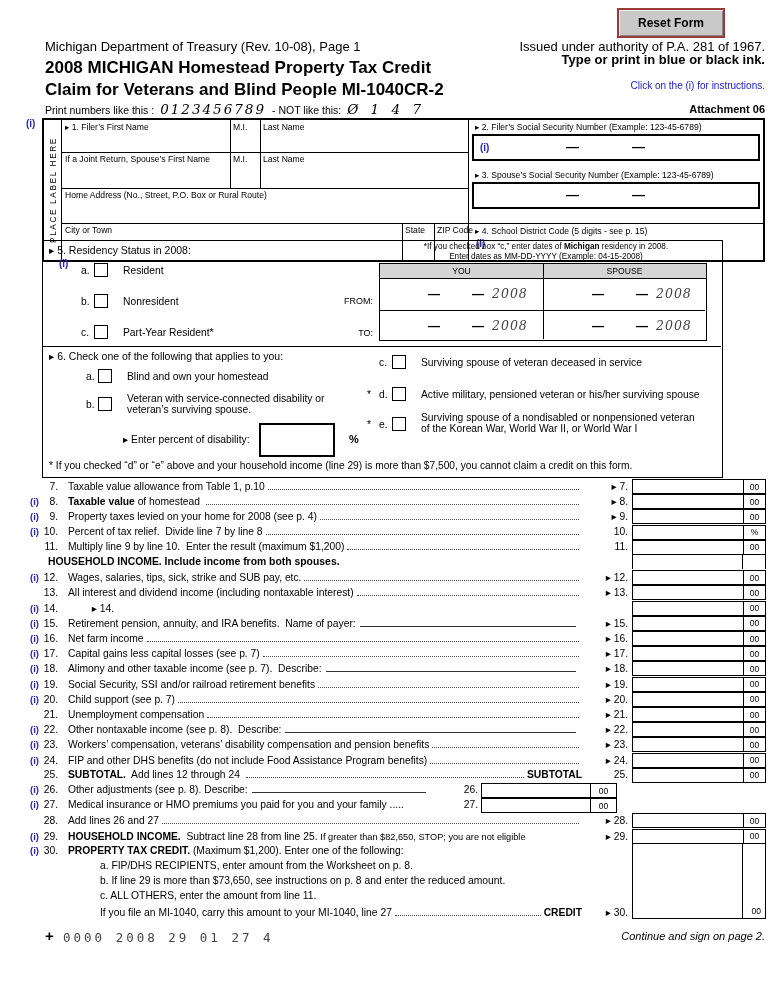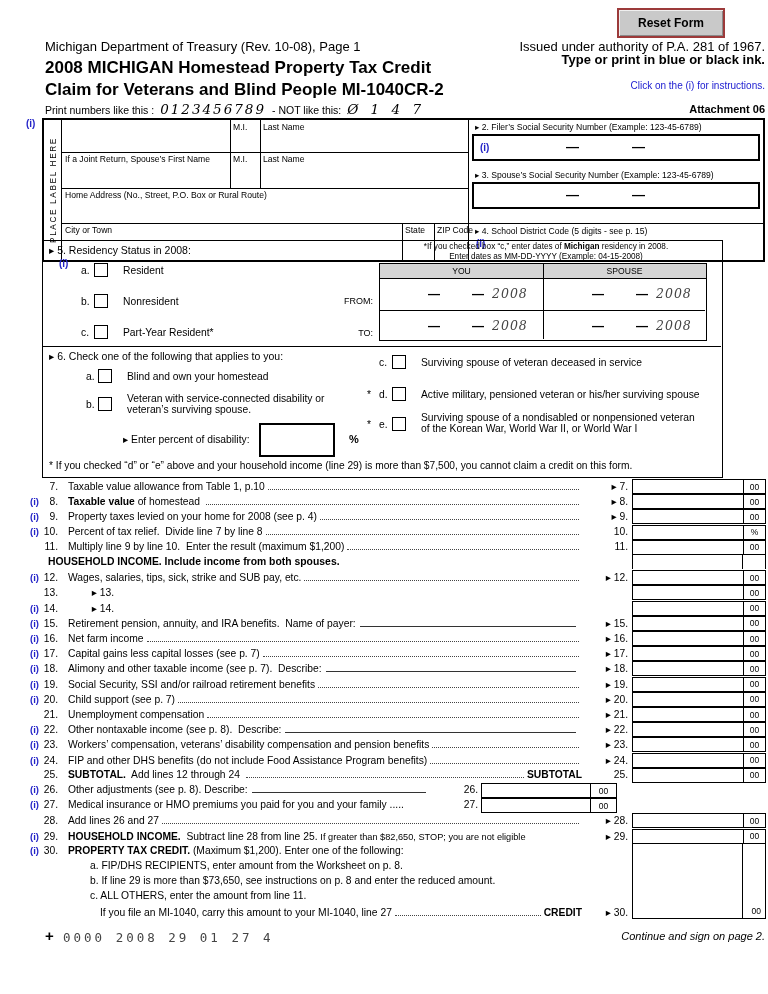--- a/index.html
+++ b/index.html
@@ -49,21 +49,21 @@
   .info{width:12px;flex:none;font-size:9.5px;color:#2424C8;font-weight:bold;cursor:pointer;}
   .lnum{width:16px;flex:none;text-align:right;margin-right:10px;}
   .twrap{flex:1;display:flex;align-items:baseline;overflow:hidden;white-space:pre;}
   .twrap .bb{font-weight:bold;flex:none;}
   .twrap .tt{flex:none;}
   .twrap .smt{font-size:9.2px;flex:none;}
   .leader{flex:1;min-width:6px;border-bottom:1.4px dotted #444;height:8px;align-self:flex-end;margin:0 3px 2px 3px;}
   .blankl{flex:1;min-width:6px;border-bottom:1px solid #333;height:8px;align-self:flex-end;margin:0 6px 2px 4px;}
   .rnum{width:46px;flex:none;text-align:right;}
   .hdr-t{font-weight:bold;margin-left:18px;font-size:10.4px;}
-  .ind1{margin-left:22px;}
+  .ind1{margin-left:32px;}
   .ind2{margin-left:32px;}
   .abox{position:absolute;left:602px;top:1px;width:132px;height:13px;border:1.5px solid #000;background:#fff;cursor:text;}
   .ibox{position:absolute;left:451px;top:1px;width:134px;height:13px;border:1.5px solid #000;background:#fff;cursor:text;}
   .unit{position:absolute;right:0;top:0;bottom:0;width:21px;border-left:1.5px solid #000;font-size:8.5px;
         display:flex;align-items:center;justify-content:center;}
   .ibox .unit{width:25px;}
   .colcont{position:absolute;left:602px;top:0;width:132px;height:15.2px;border-left:1.5px solid #000;border-right:1.5px solid #000;}
   .colv{position:absolute;left:109px;top:0;bottom:0;border-left:1.5px solid #000;}
   #tallbox{position:absolute;left:602px;top:364.8px;width:132px;height:74px;border:1.5px solid #000;cursor:text;}
   #tallbox .dv{position:absolute;left:109px;top:0;bottom:0;border-left:1.5px solid #000;}
@@ -102,20 +102,21 @@
       </div>
     <div class="hline" style="left:18px;top:32px;width:406px;"></div>
     <div class="hline" style="left:18px;top:68px;width:406px;"></div>
     <div class="hline" style="left:18px;top:103px;width:701px;"></div>
     <div class="vline" style="left:424px;top:0;height:140px;"></div>
     <div class="vline" style="left:186px;top:0;height:68px;"></div>
     <div class="vline" style="left:216px;top:0;height:68px;"></div>
     <div class="vline" style="left:358px;top:103px;height:37px;"></div>
     <div class="vline" style="left:390px;top:103px;height:37px;"></div>
 
+    <div class="lbl" style="left:18px;top:0;width:168px;height:32px;">▸ 1. Filer’s First Name</div>
     <div class="lbl" style="left:186px;top:0;width:30px;height:32px;">M.I.</div>
     <div class="lbl" style="left:216px;top:0;width:208px;height:32px;">Last Name</div>
     <div class="lbl" style="left:18px;top:32px;width:168px;height:36px;">If a Joint Return, Spouse’s First Name</div>
     <div class="lbl" style="left:186px;top:32px;width:30px;height:36px;">M.I.</div>
     <div class="lbl" style="left:216px;top:32px;width:208px;height:36px;">Last Name</div>
     <div class="lbl" style="left:18px;top:68px;width:406px;height:35px;">Home Address (No., Street, P.O. Box or Rural Route)</div>
     <div class="lbl" style="left:18px;top:103px;width:340px;height:37px;">City or Town</div>
     <div class="lbl" style="left:358px;top:103px;width:32px;height:37px;">State</div>
     <div class="lbl" style="left:390px;top:103px;width:34px;height:37px;">ZIP Code</div>
 
@@ -290,20 +291,21 @@
           <span class="rnum">▸ 12.</span>
         </div>
         <div class="abox">
           <span class="unit">00</span>
         </div>
       </div>
       <div class="row" style="top: 106.4px;">
         <div class="content">
           <span class="info"></span>
           <span class="lnum">13.</span>
+          <span class="twrap"><span class="tt">All interest and dividend income (including nontaxable interest)</span><span class="leader"></span></span>
           <span class="rnum">▸ 13.</span>
         </div>
         <div class="abox">
           <span class="unit">00</span>
         </div>
       </div>
       <div class="row" style="top: 121.6px;">
         <div class="content">
           <span class="info">(i)</span>
           <span class="lnum">14.</span>

